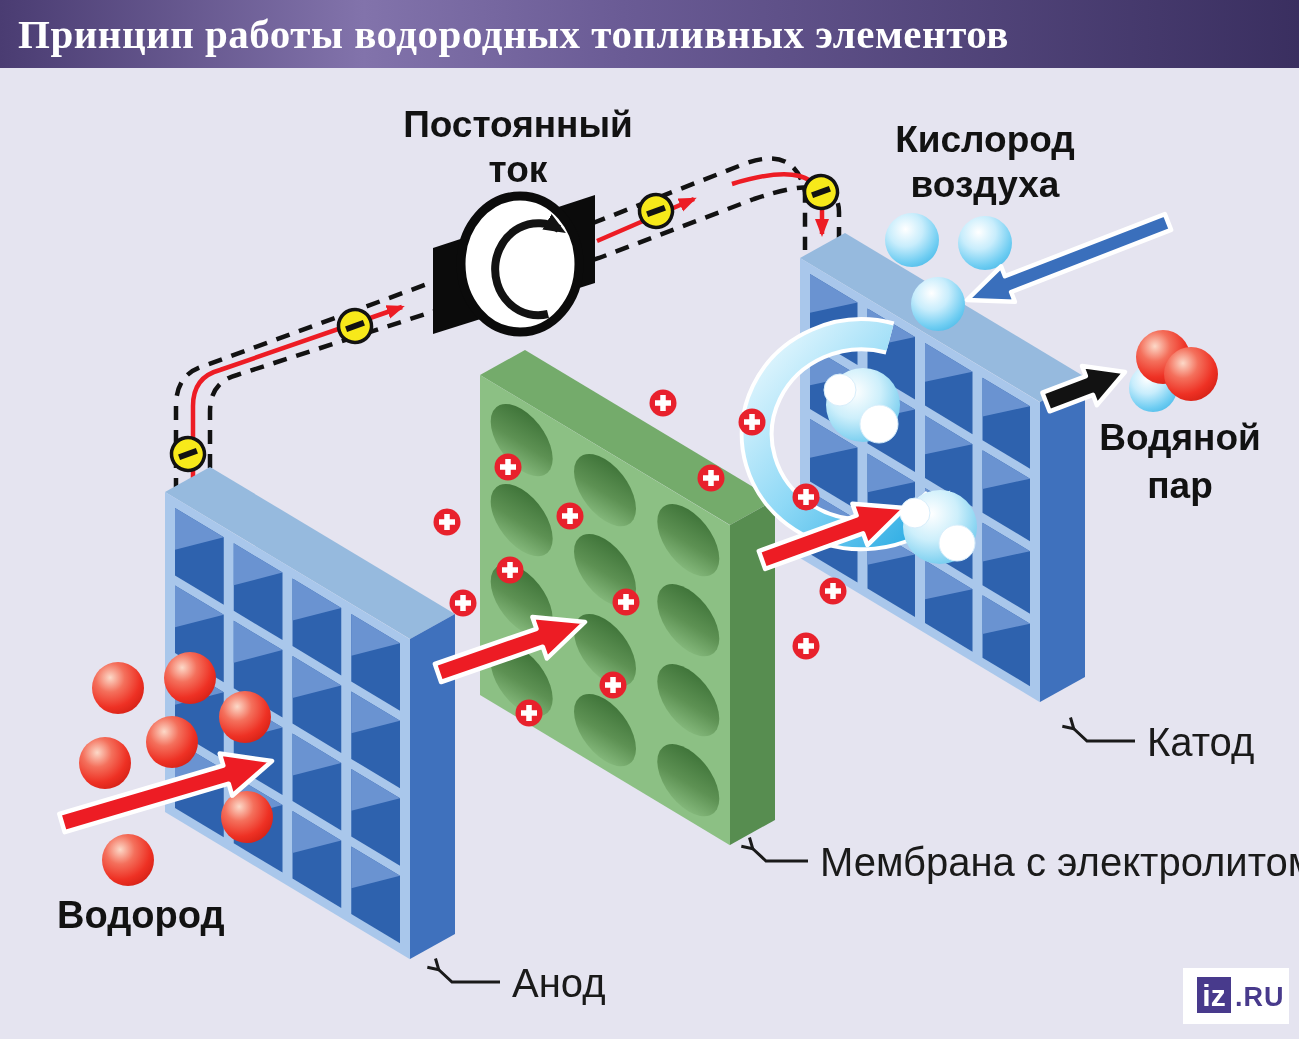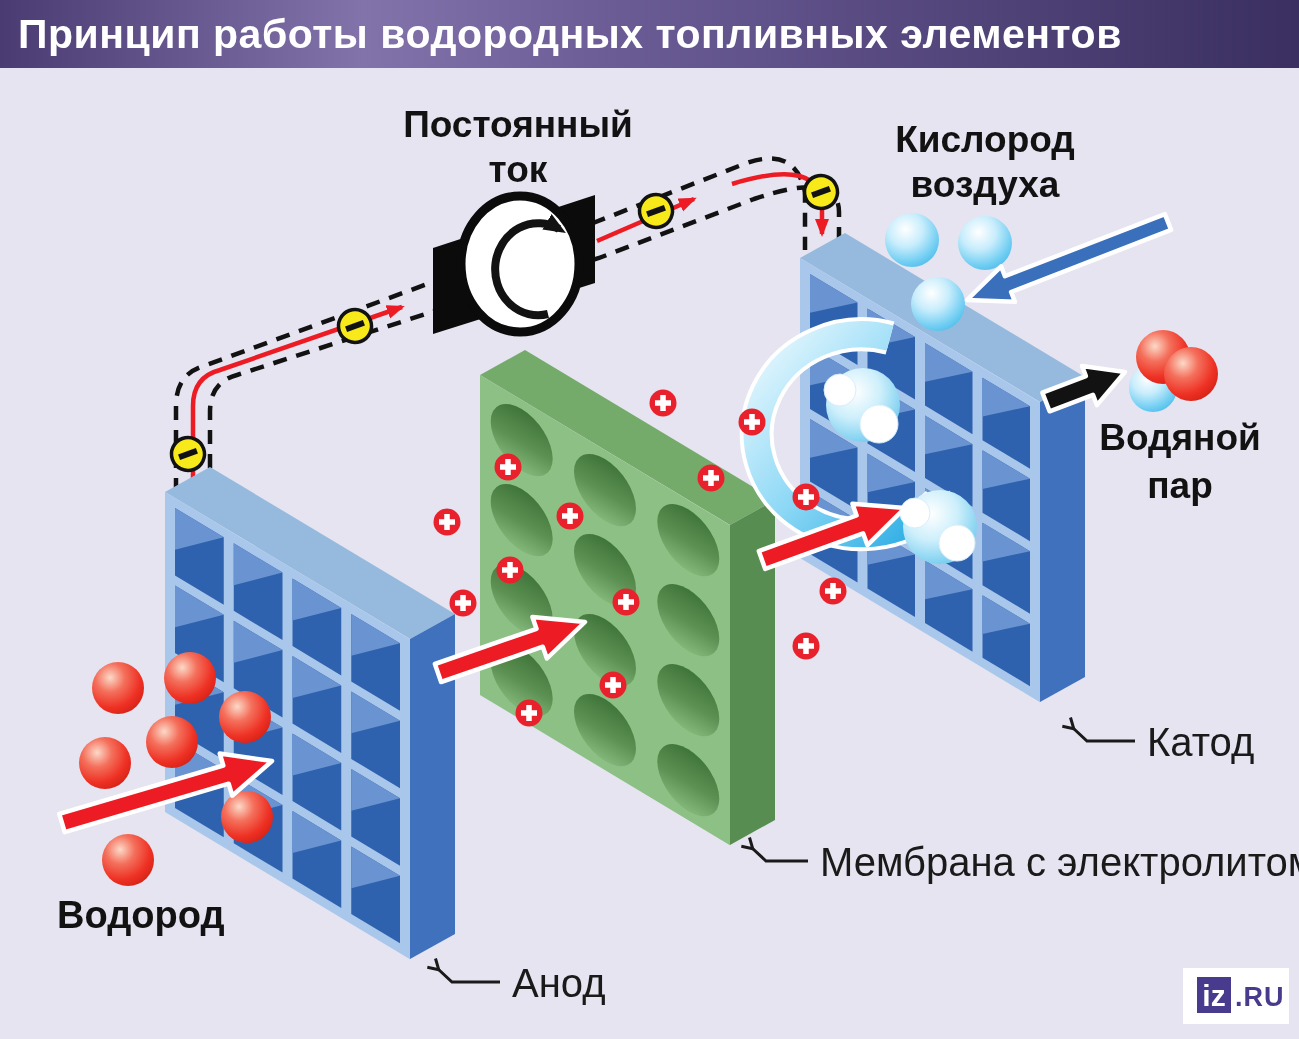--- a/index.html
+++ b/index.html
@@ -1,21 +1,21 @@
 <!DOCTYPE html>
 <html><head>
 <meta charset="utf-8">
 <style>
   html,body{margin:0;padding:0}
   body{width:1299px;height:1039px;position:relative;background:#e5e4f0;overflow:hidden;font-family:"Liberation Sans",sans-serif}
   .titlebar{
     position:absolute;top:0;left:0;width:1299px;height:68px;
     background:linear-gradient(90deg,#4a3c72 0%,#8273ab 28%,#6a5b95 48%,#3a2f60 100%);
     color:#fff;display:flex;align-items:center;
-    font-family:Liberation Sans, sans-serif;font-weight:700;font-size:41px;
+    font-family:Liberation Serif, serif;font-weight:700;font-size:41px;
     padding-left:18px;box-sizing:border-box;letter-spacing:.5px;
   }
   svg{position:absolute;top:0;left:0}
   .lbl-bold{font-family:"Liberation Sans",sans-serif;font-weight:700;font-size:37px;fill:#121212}
   .lbl{font-family:"Liberation Sans",sans-serif;font-weight:400;font-size:40px;fill:#1a1a1a}
   .logo-iz{font-family:"Liberation Sans",sans-serif;font-weight:700;font-size:30px;fill:#ffffff}
   .logo-ru{font-family:"Liberation Sans",sans-serif;font-weight:700;font-size:27px;fill:#483a8c;letter-spacing:1px}
 </style>
 </head>
 <body>

